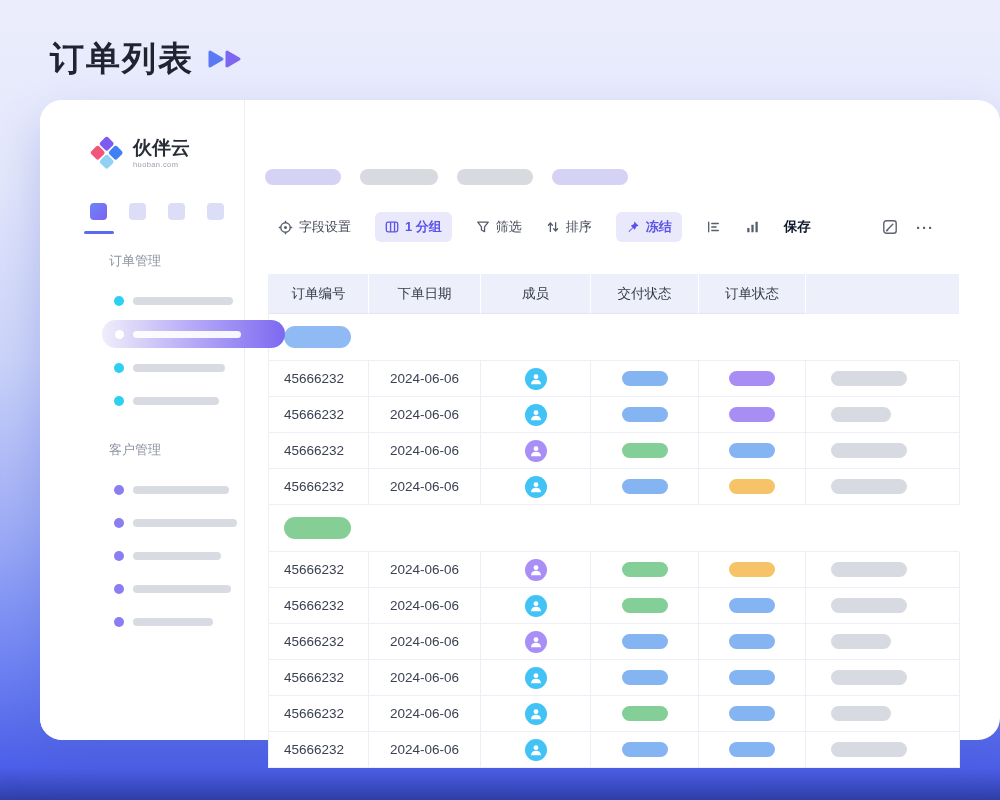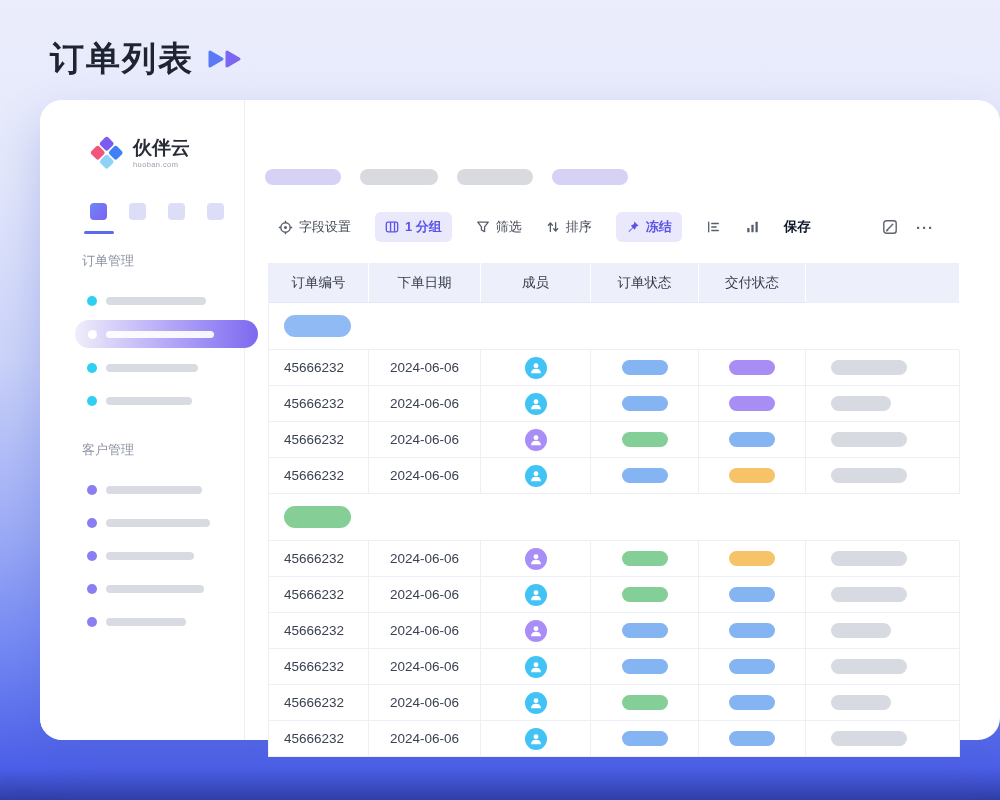--- a/index.html
+++ b/index.html
@@ -22,21 +22,21 @@
   .sidebar { position:absolute; left:0; top:0; bottom:0; width:205px; background:#fff;
              border-right:1px solid #eceef5; border-radius:22px 0 0 22px; z-index:2; }
   .logo-row { position:absolute; left:50px; top:36px; display:flex; align-items:center; gap:9px; }
   .logo-texts { display:flex; flex-direction:column; }
   .logo-name { font-size:19px; font-weight:700; color:#272c37; line-height:1; }
   .logo-domain { font-size:7.5px; color:#9aa1ad; margin-top:3px; letter-spacing:.4px; }
   .tabs { position:absolute; left:50px; top:103px; display:flex; gap:22px; }
   .tab { width:17px; height:17px; border-radius:4px; background:#dcddf6; cursor:pointer; }
   .tab.active { background:linear-gradient(135deg,#6c85f6,#7e62f2); }
   .tab-underline { position:absolute; left:44px; top:131px; width:30px; height:3px; border-radius:2px; background:#5a6bf1; }
-  .sidebar-nav { position:absolute; left:0; right:0; top:152px; }
+  .sidebar-nav { position:absolute; left:0; right:0; top:152px;padding-left:27px; }
   .nav-label { margin:0 0 14px 42px; font-size:13px; color:#8d93a2; }
   .nav-item { height:33px; display:flex; align-items:center; padding-left:47px; gap:9px; cursor:pointer; }
   .nav-dot { width:10px; height:10px; border-radius:50%; flex:none; }
   .nav-bar { height:8px; border-radius:4px; background:#d9dbe3; }
   .nav-item-selected { height:28px; width:183px; margin:3px 0 3px 35px; border-radius:14px;
       background:linear-gradient(90deg,#efeef9 0%,#b5a9f7 50%,#7c69f0 100%);
       display:flex; align-items:center; padding-left:13px; gap:9px; position:relative; z-index:3; cursor:pointer; }
   .sel-dot { width:9px; height:9px; border-radius:50%; background:#fff; flex:none; }
   .sel-bar { height:7px; border-radius:4px; background:rgba(255,255,255,.92); }
 
@@ -49,21 +49,21 @@
              display:flex; align-items:center; gap:24px; padding-right:66px; }
   .tb-item { display:flex; align-items:center; gap:6px; font-size:13px; color:#454b58; cursor:pointer; white-space:nowrap; }
   .tb-chip { display:flex; align-items:center; gap:6px; font-size:13px; color:#5a54e8; font-weight:700;
              background:#eae8fb; border-radius:6px; padding:6px 10px; cursor:pointer; white-space:nowrap; }
   .tb-icon { display:flex; align-items:center; cursor:pointer; }
   .tb-save { font-size:13.5px; font-weight:700; color:#0f172a; cursor:pointer; white-space:nowrap; }
   .tb-right { margin-left:auto; display:flex; align-items:center; gap:18px; }
   .tb-more { font-size:15px; font-weight:700; letter-spacing:1px; color:#5d636f; cursor:pointer; }
 
   
-  .table { position:absolute; left:23px; top:135px; width:691px; border-left:1px solid #edeef6; background:#fff; }
+  .table { position:absolute; left:23px; top:146px; width:691px; border-left:1px solid #edeef6; background:#fff; }
   .trow { display:grid; grid-template-columns:100px 112px 110px 108px 107px 154px; }
   .tcell { display:flex; align-items:center; justify-content:center; font-size:13.5px; color:#3a4151; }
   .thead { height:40px; background:#edeffa; }
   .thead .tcell { border-right:1px solid rgba(255,255,255,.9); border-bottom:1px solid #e3e6f2;
                   color:#343a49; font-weight:500; cursor:pointer; }
   .trow.data { height:36px; }
   .trow.data .tcell { border-right:1px solid #edeef6; border-bottom:1px solid #edeef6; }
   .c-order { justify-content:flex-start; padding-left:15px; }
   .c-eta { justify-content:flex-start; padding-left:25px; }
   .group-row { height:47px; display:flex; align-items:center; padding-left:15px;
@@ -221,22 +221,22 @@
         </div>
         <div class="tb-more">···</div>
       </div>
     </div>
 
     <div class="table">
         <div class="trow thead">
           <div class="tcell th">订单编号</div>
           <div class="tcell th">下单日期</div>
           <div class="tcell th">成员</div>
+          <div class="tcell th">交付状态</div>
           <div class="tcell th">订单状态</div>
-          <div class="tcell th">交付状态</div>
         </div>
         <div class="group-row">
           <span class="group-pill" style="background: rgb(144, 186, 244);"></span>
         </div>
         <div class="trow data">
           <div class="tcell c-order">45666232</div>
           <div class="tcell c-date">2024-06-06</div>
           <div class="tcell">
             <span class="avatar" style="background: rgb(65, 195, 245);">
               <svg viewBox="0 0 24 24" width="14" height="14">

